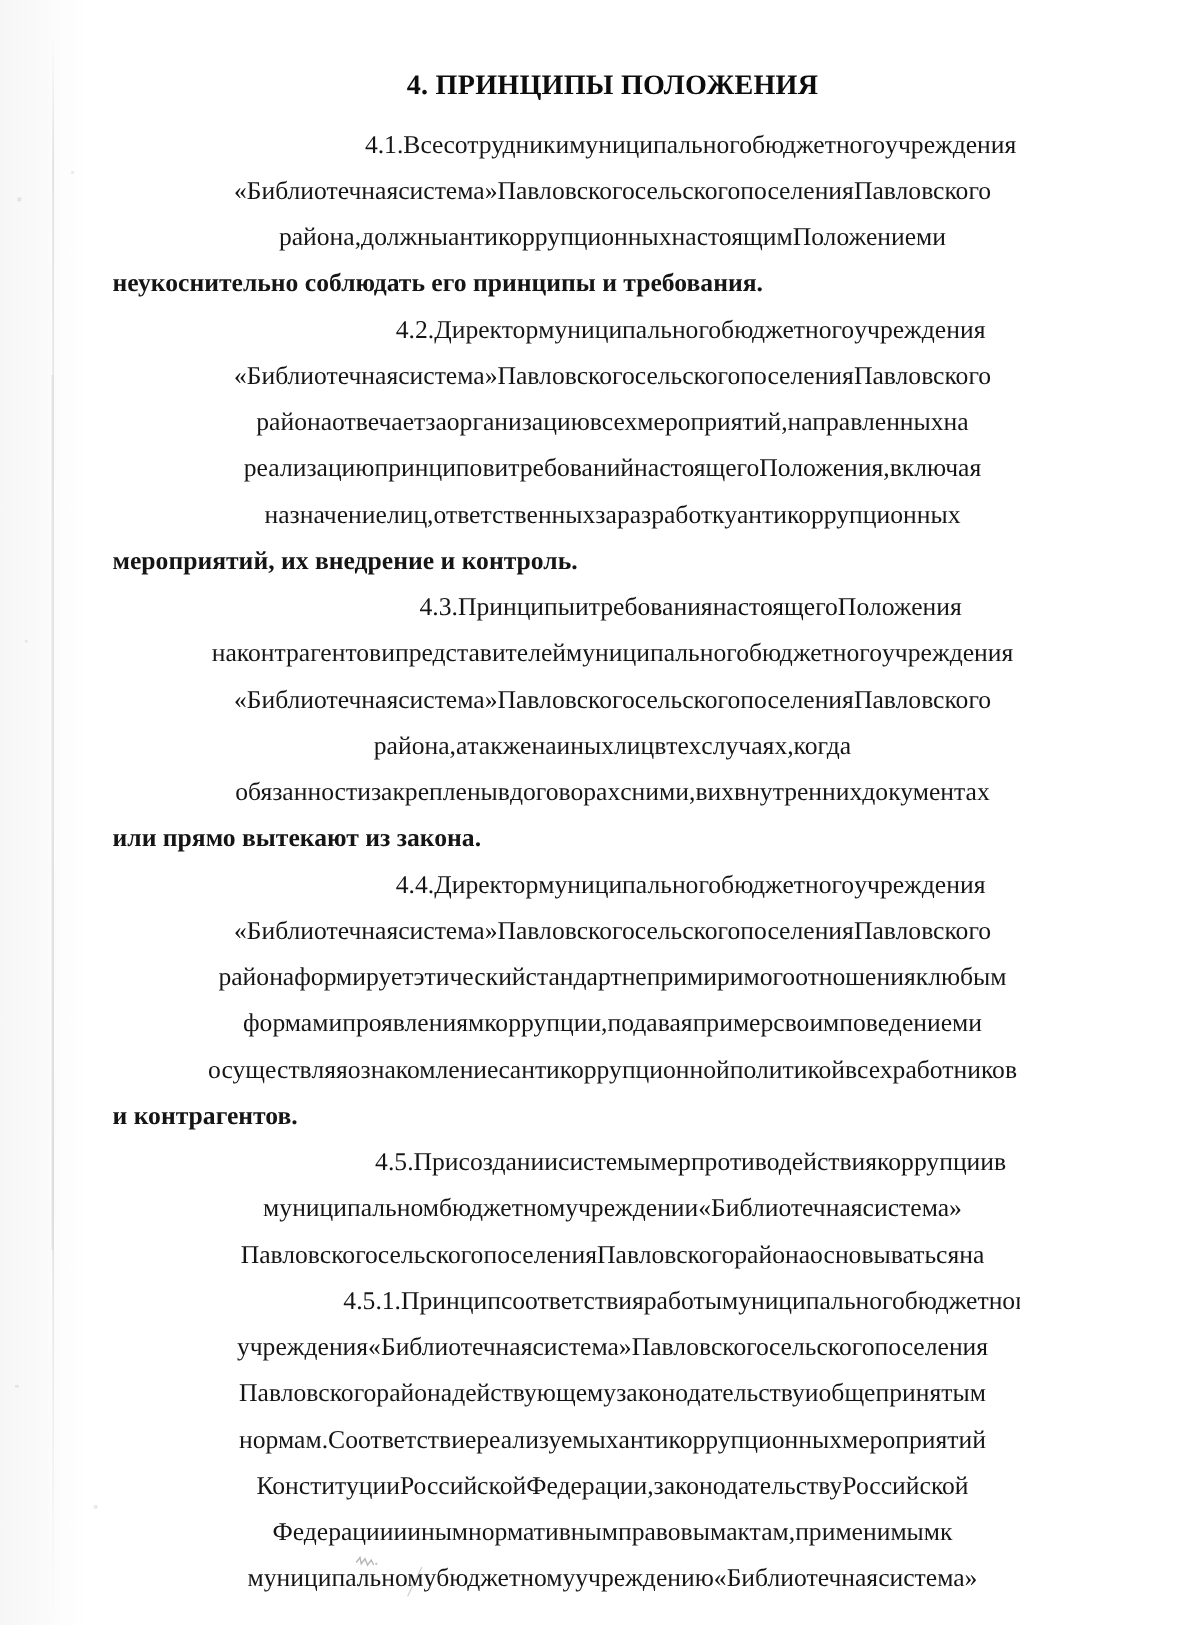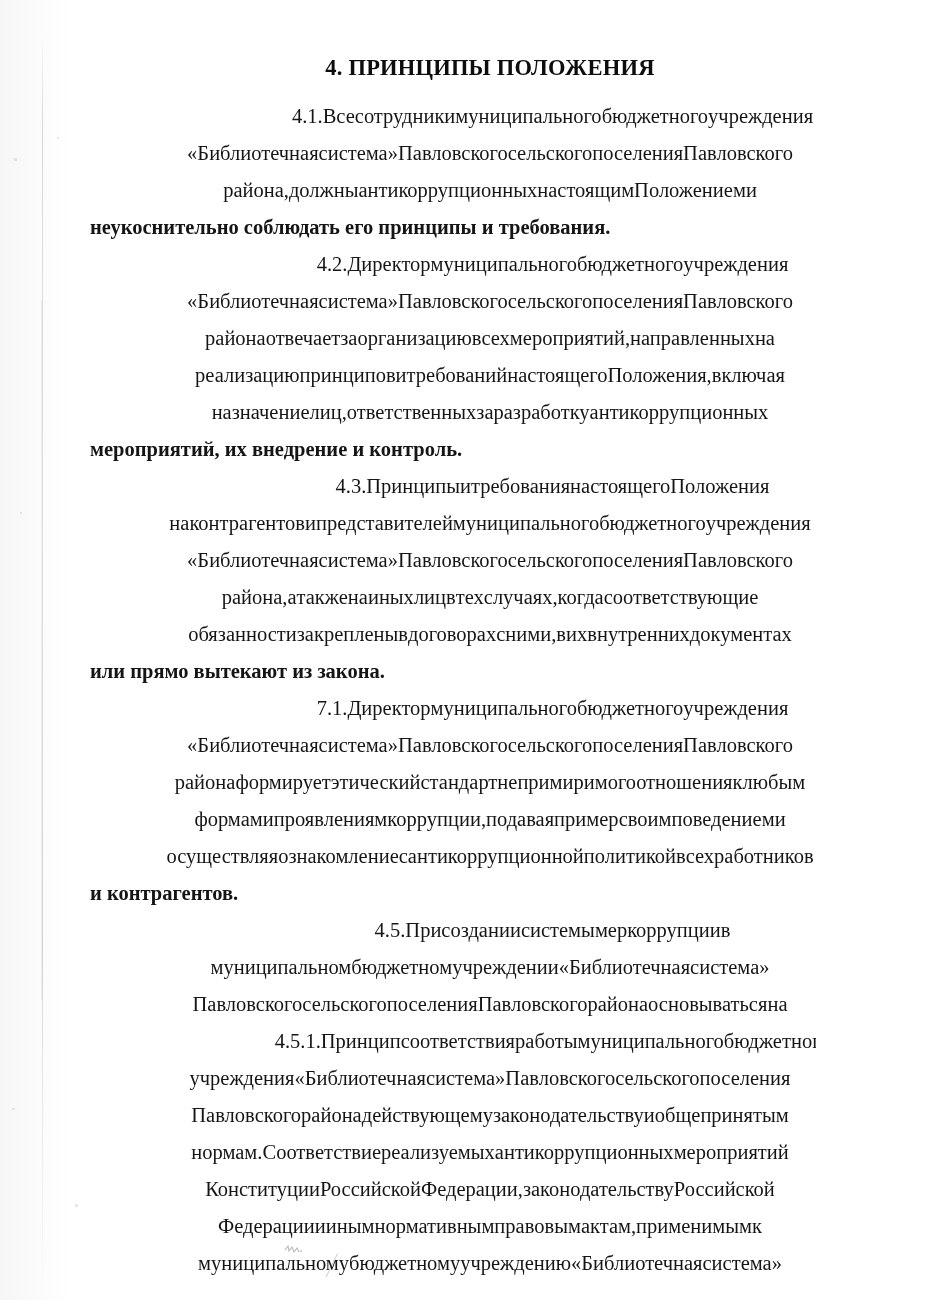--- a/index.html
+++ b/index.html
@@ -272,38 +272,37 @@
           <span class="w">района,</span>
           <span class="w">а</span>
           <span class="w">также</span>
           <span class="w">на</span>
           <span class="w">иных</span>
           <span class="w">лиц</span>
           <span class="w">в</span>
           <span class="w">тех</span>
           <span class="w">случаях,</span>
           <span class="w">когда</span>
-          <span class="w">соответствующие</span>
         </div>
         <div class="ln just">
           <span class="w">обязанности</span>
           <span class="w">закреплены</span>
           <span class="w">в</span>
           <span class="w">договорах</span>
           <span class="w">с</span>
           <span class="w">ними,</span>
           <span class="w">в</span>
           <span class="w">их</span>
           <span class="w">внутренних</span>
           <span class="w">документах</span>
         </div>
         <div class="ln flush"><span>или прямо вытекают из закона.</span></div>
         <div class="ln just indent">
           <span class="indent-pad"></span>
-          <span class="w">7.1.</span>
+          <span class="w">4.4.</span>
           <span class="w">Директор</span>
           <span class="w">муниципального</span>
           <span class="w">бюджетного</span>
           <span class="w">учреждения</span>
         </div>
         <div class="ln just">
           <span class="w">«Библиотечная</span>
           <span class="w">система»</span>
           <span class="w">Павловского</span>
           <span class="w">сельского</span>
@@ -341,20 +340,21 @@
           <span class="w">работников</span>
         </div>
         <div class="ln flush"><span>и контрагентов.</span></div>
         <div class="ln just indent">
           <span class="indent-pad"></span>
           <span class="w">4.5.</span>
           <span class="w">При</span>
           <span class="w">создании</span>
           <span class="w">системы</span>
           <span class="w">мер</span>
+          <span class="w">противодействия</span>
           <span class="w">коррупции</span>
           <span class="w">в</span>
         </div>
         <div class="ln just">
           <span class="w">муниципальном</span>
           <span class="w">бюджетном</span>
           <span class="w">учреждении</span>
           <span class="w">«Библиотечная</span>
           <span class="w">система»</span>
         </div>

